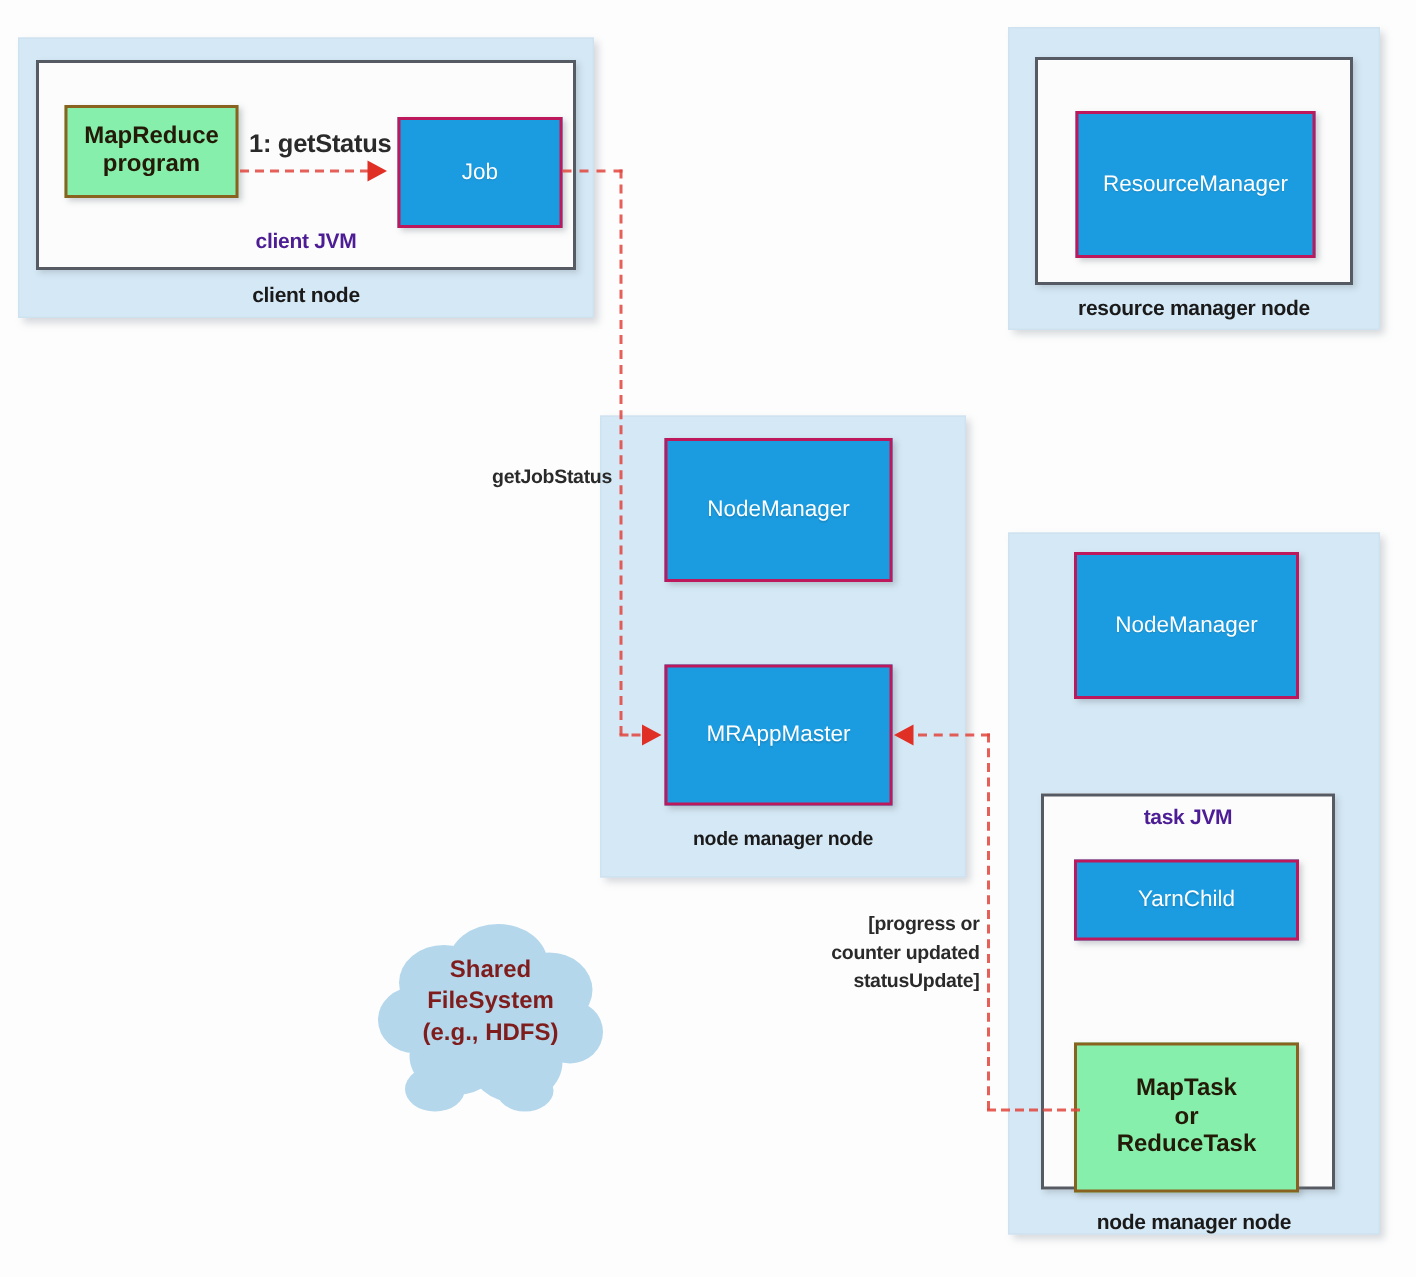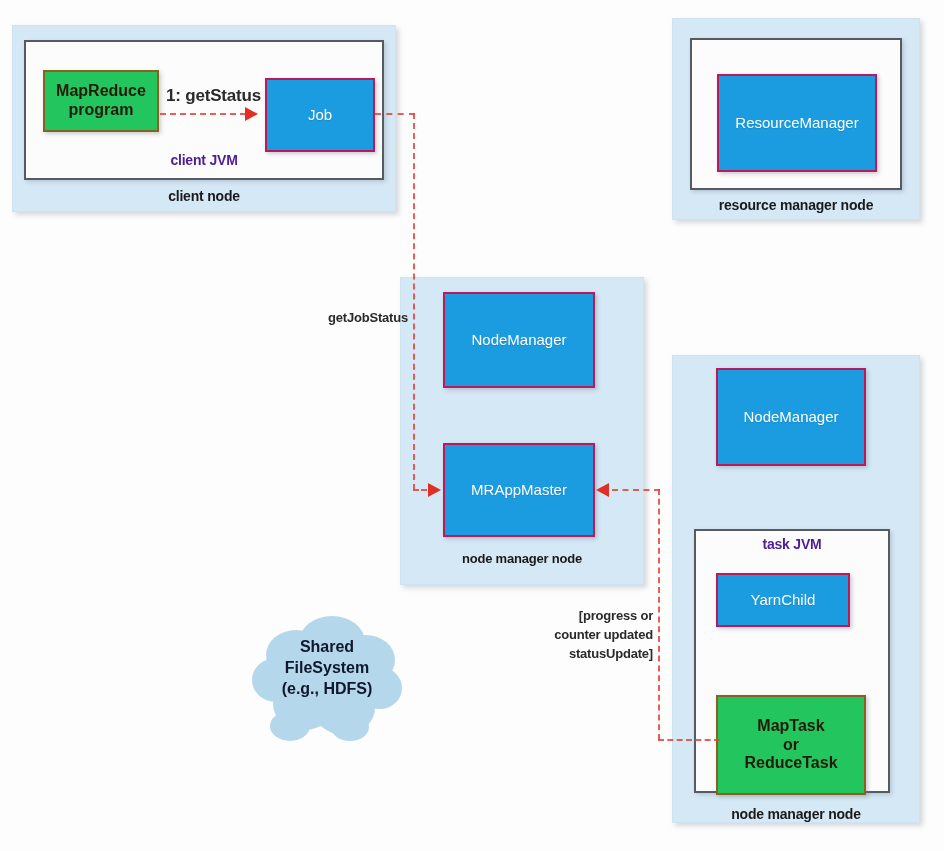--- a/index.html
+++ b/index.html
@@ -69,21 +69,21 @@
   }
   .comp.blue {
     background: #1c9ce0;
     border: 2px solid #be185d;
     color: #ffffff;
     font-size: 15px;
     font-weight: normal;
     text-shadow: 0 1px 1px rgba(0,0,0,0.12);
   }
   .comp.orange {
-    background: #22c55e;
+    background: #86efac;
     border: 2px solid #8a6220;
     color: #231a08;
     font-size: 16px;
     font-weight: bold;
   }
 
   
   .dash-h {
     position: absolute;
     height: 0;
@@ -123,21 +123,21 @@
   .annot.right  { text-align: right; }
 
   
   .cloud-wrap { position: absolute; }
   .cloud-text {
     position: absolute;
     left: 0; right: 0;
     text-align: center;
     font-size: 16px;
     font-weight: bold;
-    color: #0f172a;
+    color: #7f1d1d;
     line-height: 1.32;
     white-space: pre-line;
   }
 
   
   .watermark {
     position: absolute;
     font-family: "Liberation Mono", monospace;
     font-size: 19px;
     letter-spacing: 2.5px;
@@ -177,21 +177,21 @@
   <div class="comp blue" style="left:443px; top:292px; width:152px; height:96px;">NodeManager</div>
   <div class="comp blue" style="left:443px; top:443px; width:152px; height:94px;">MRAppMaster</div>
   <div class="node-label" style="left:400px; top:551px; width:244px; font-size:13px;">node manager node</div>
 
   <div class="node-box" style="left:672px; top:355px; width:248px; height:468px;">
   </div>
   <div class="comp blue" style="left:716px; top:368px; width:150px; height:98px;">NodeManager</div>
   <div class="jvm-box" style="left:694px; top:529px; width:196px; height:264px;">
   </div>
   <div class="jvm-label" style="left:694px; top:536px; width:196px;">task JVM</div>
-  <div class="comp blue" style="left:716px; top:573px; width:134px; height:54px;">YarnChild</div>
+  <div class="comp blue" style="left:716px; top:573px; width:150px; height:54px;">YarnChild</div>
   <div class="comp orange" style="left:716px; top:695px; width:150px; height:100px; white-space:pre-line;">MapTask
 or
 ReduceTask</div>
   <div class="node-label" style="left:672px; top:806px; width:248px;">node manager node</div>
 
   <div class="dash-h" style="left:375px; top:113px; width:40px;"></div>
   <div class="dash-v" style="left:413px; top:113px; height:377px;"></div>
   <div class="dash-h" style="left:413px; top:489px; width:22px;"></div>
   <div class="arrow-right" style="left:428px; top:483px;"></div>
   <div class="annot right" style="left:288px; top:310px; width:120px;">getJobStatus</div>

